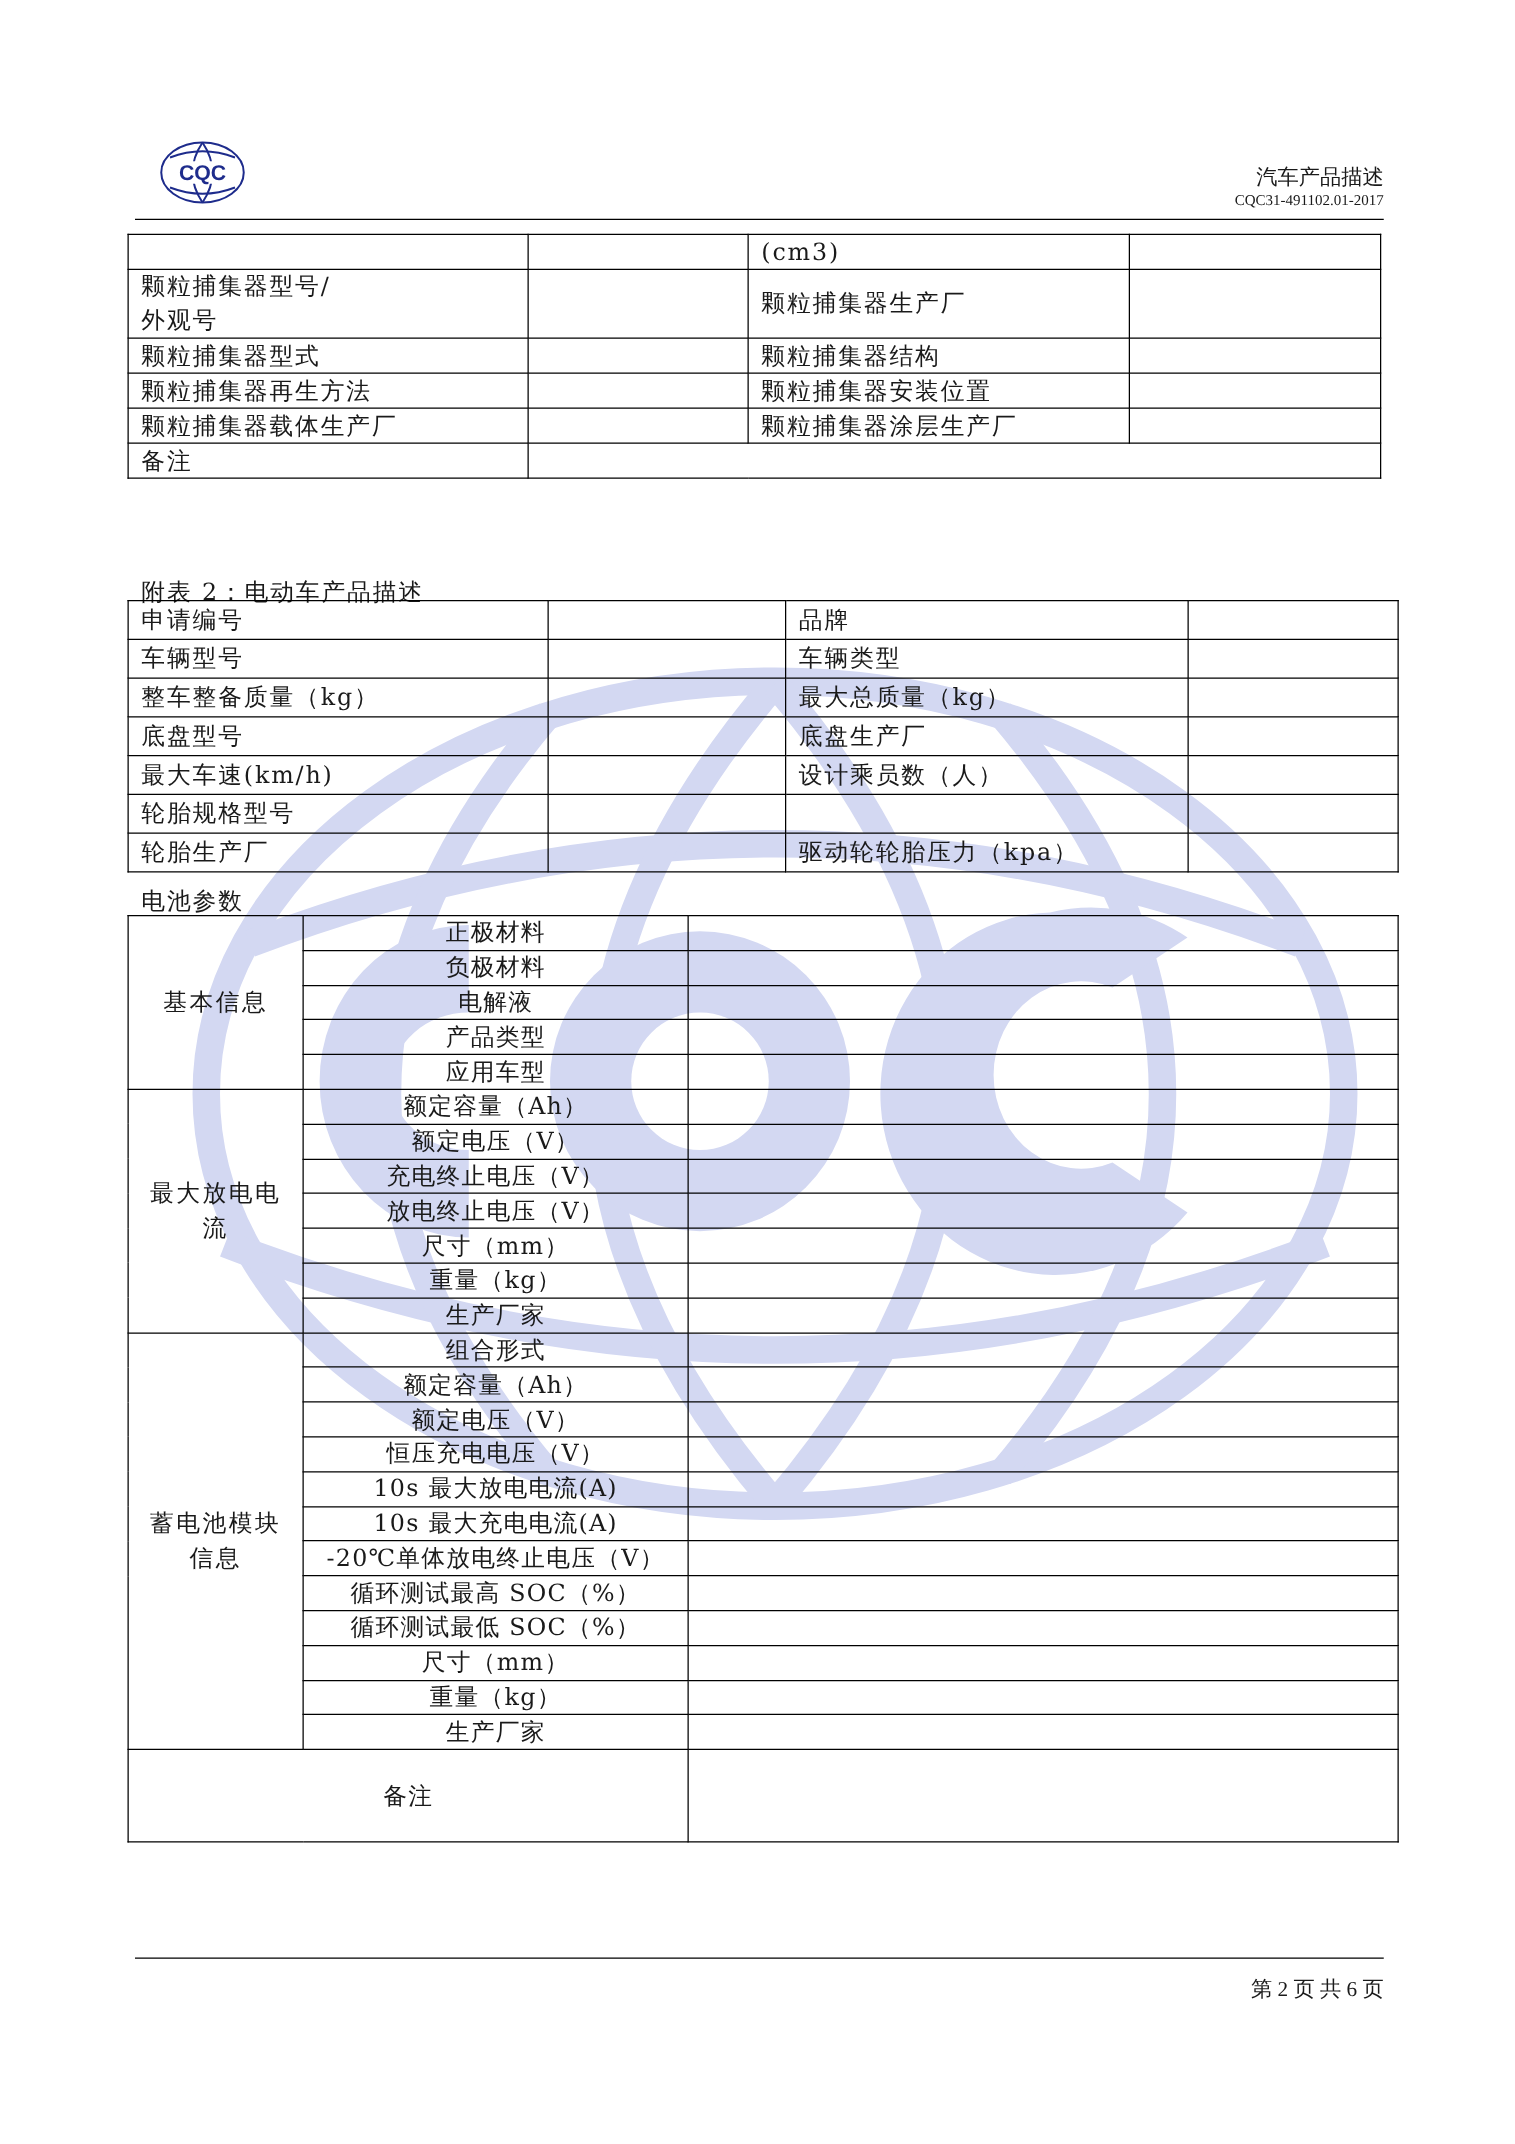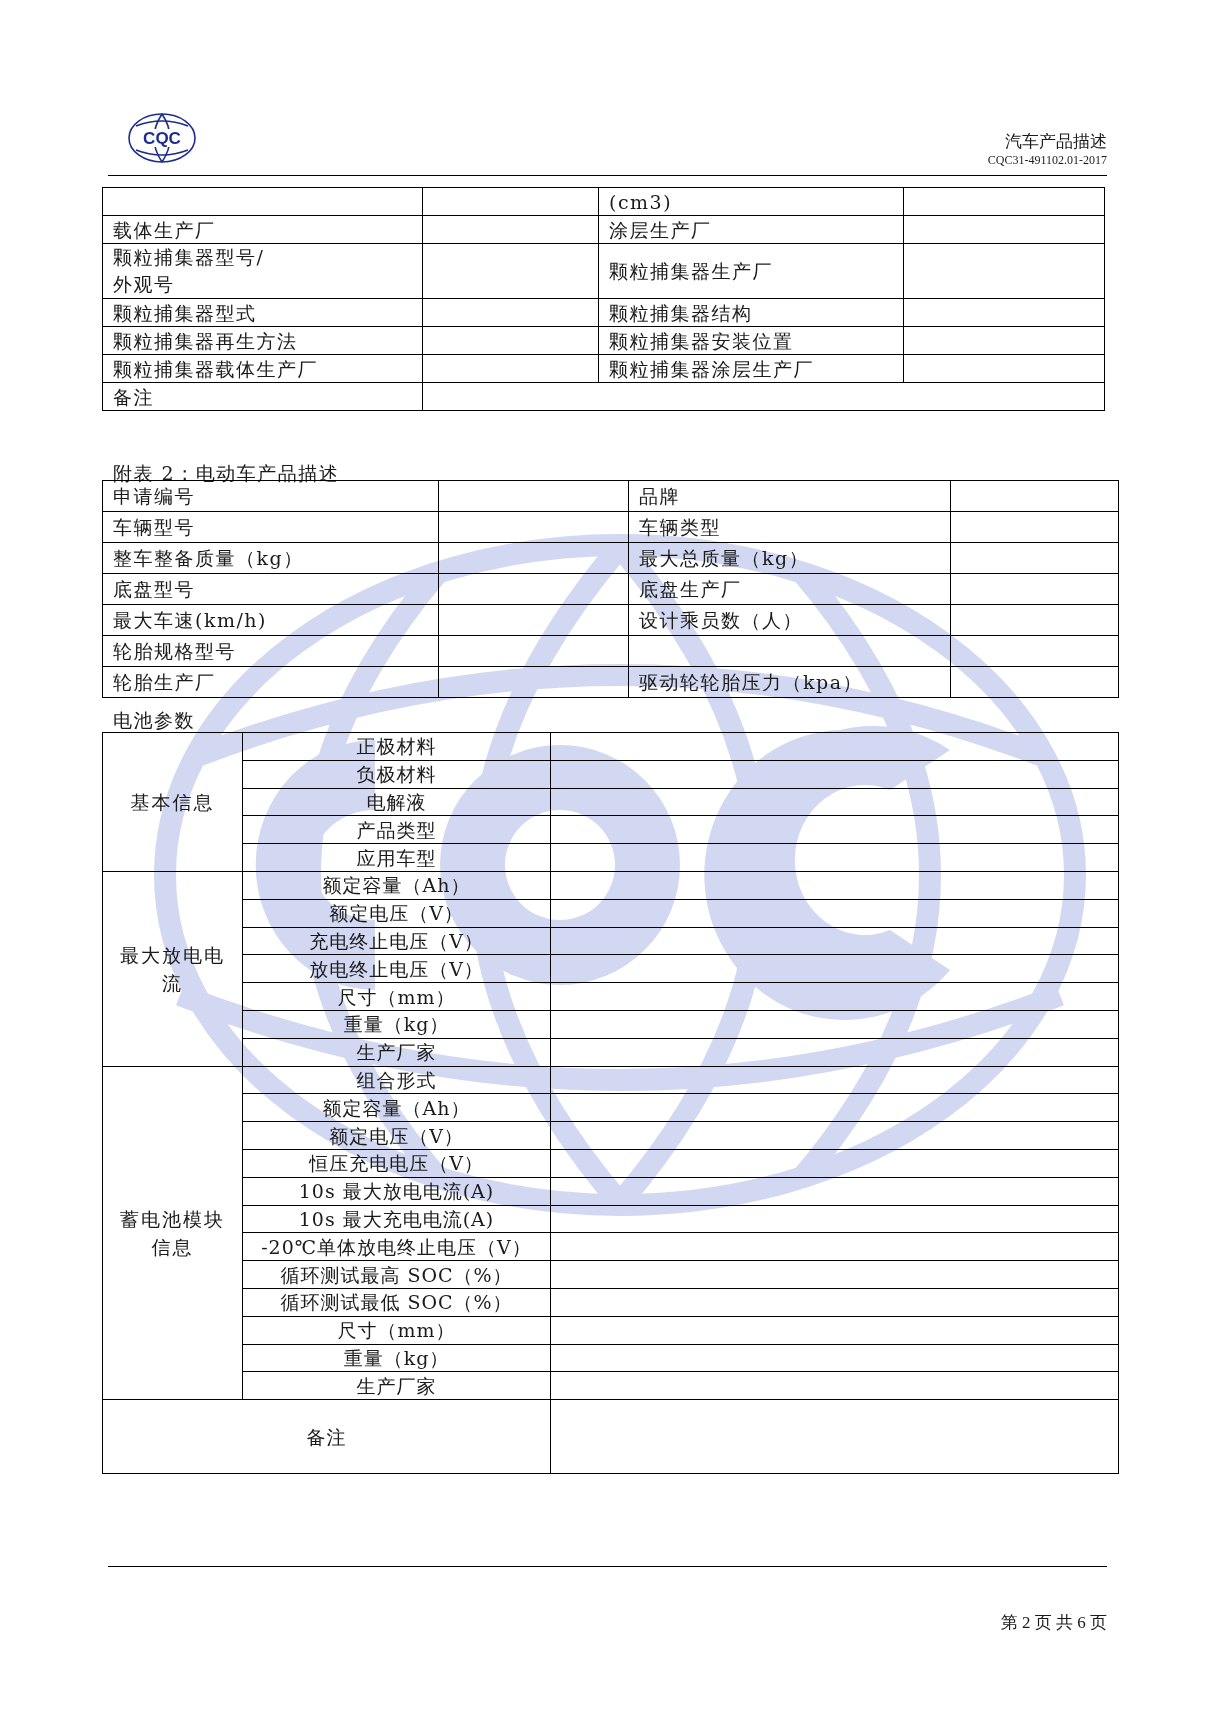--- a/index.html
+++ b/index.html
@@ -34,21 +34,21 @@
 
   .battery-caption { position:absolute; left:113px; top:708px; font-size:19px; letter-spacing:1.5px; }
 
   
   #t3 { left:102px; top:732px; width:1016px; }
   #t3 td { height:26.8px; line-height:24px; }
   #t3 td.group { text-align:center; padding:0; white-space:normal; line-height:28px; letter-spacing:2px; }
   #t3 tr.remark td { height:73px; }
 
   .ftr-line { position:absolute; left:108px; top:1566px; width:999px; border-top:1.5px solid #000; }
-  .ftr-page { position:absolute; right:105px; top:1580px; font-size:17px; font-family:"Liberation Serif",serif;margin-top:31px; }
+  .ftr-page { position:absolute; right:105px; top:1580px; font-size:17px; font-family:"Liberation Serif",serif; }
 </style>
 </head>
 <body>
 
 <div class="page">
 
   <svg class="watermark" viewBox="0 0 960 700">
     <g fill="none" stroke="#d3d8f2" stroke-width="22">
       <ellipse cx="480" cy="350" rx="455" ry="330"></ellipse>
       <path d="M60 230 Q480 70 900 230"></path>
@@ -88,26 +88,20 @@
         <col style="width:305px">
         <col style="width:201px">
       </colgroup>
     <tbody>
         <tr>
       <td></td>
       <td></td>
       <td>(cm3)</td>
       <td></td>
     </tr>
-    <tr>
-      <td>载体生产厂</td>
-      <td></td>
-      <td>涂层生产厂</td>
-      <td></td>
-    </tr>
     <tr class="tall">
       <td style="white-space:pre-line;line-height:27px">颗粒捕集器型号/
 外观号</td>
       <td></td>
       <td>颗粒捕集器生产厂</td>
       <td></td>
     </tr>
     <tr>
       <td>颗粒捕集器型式</td>
       <td></td>

